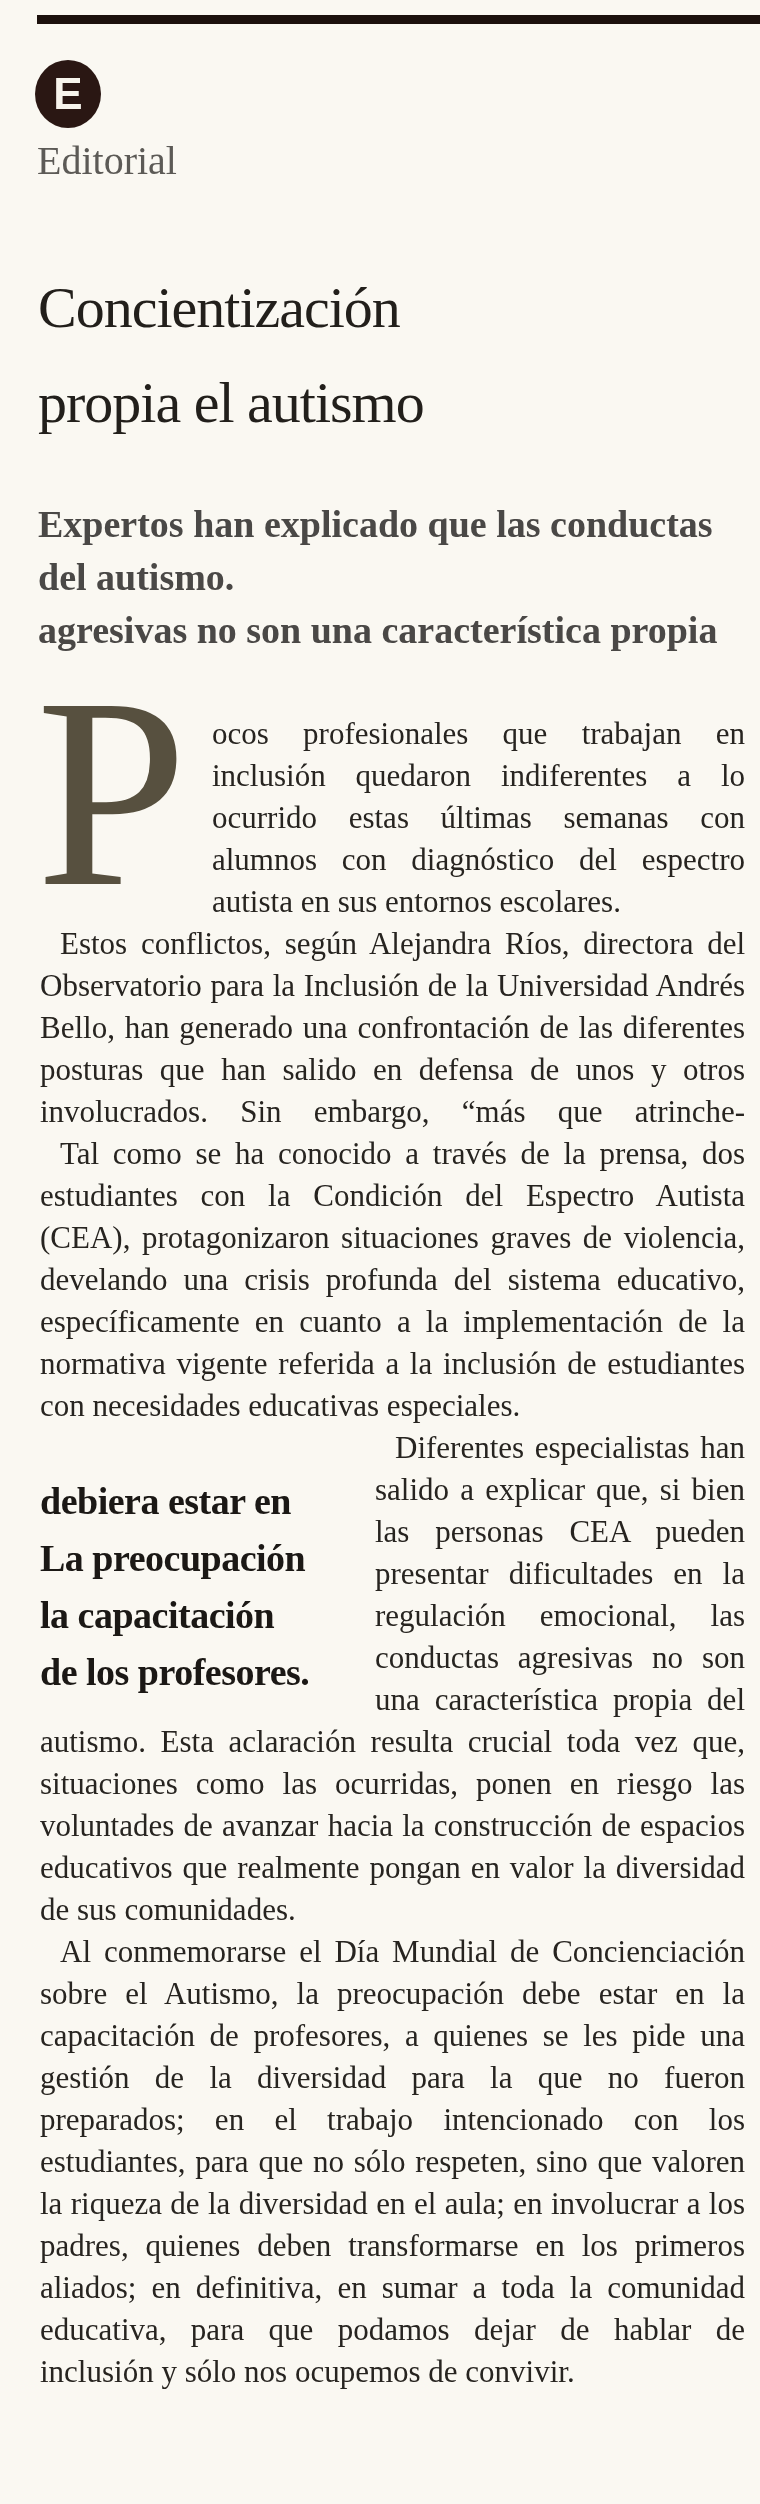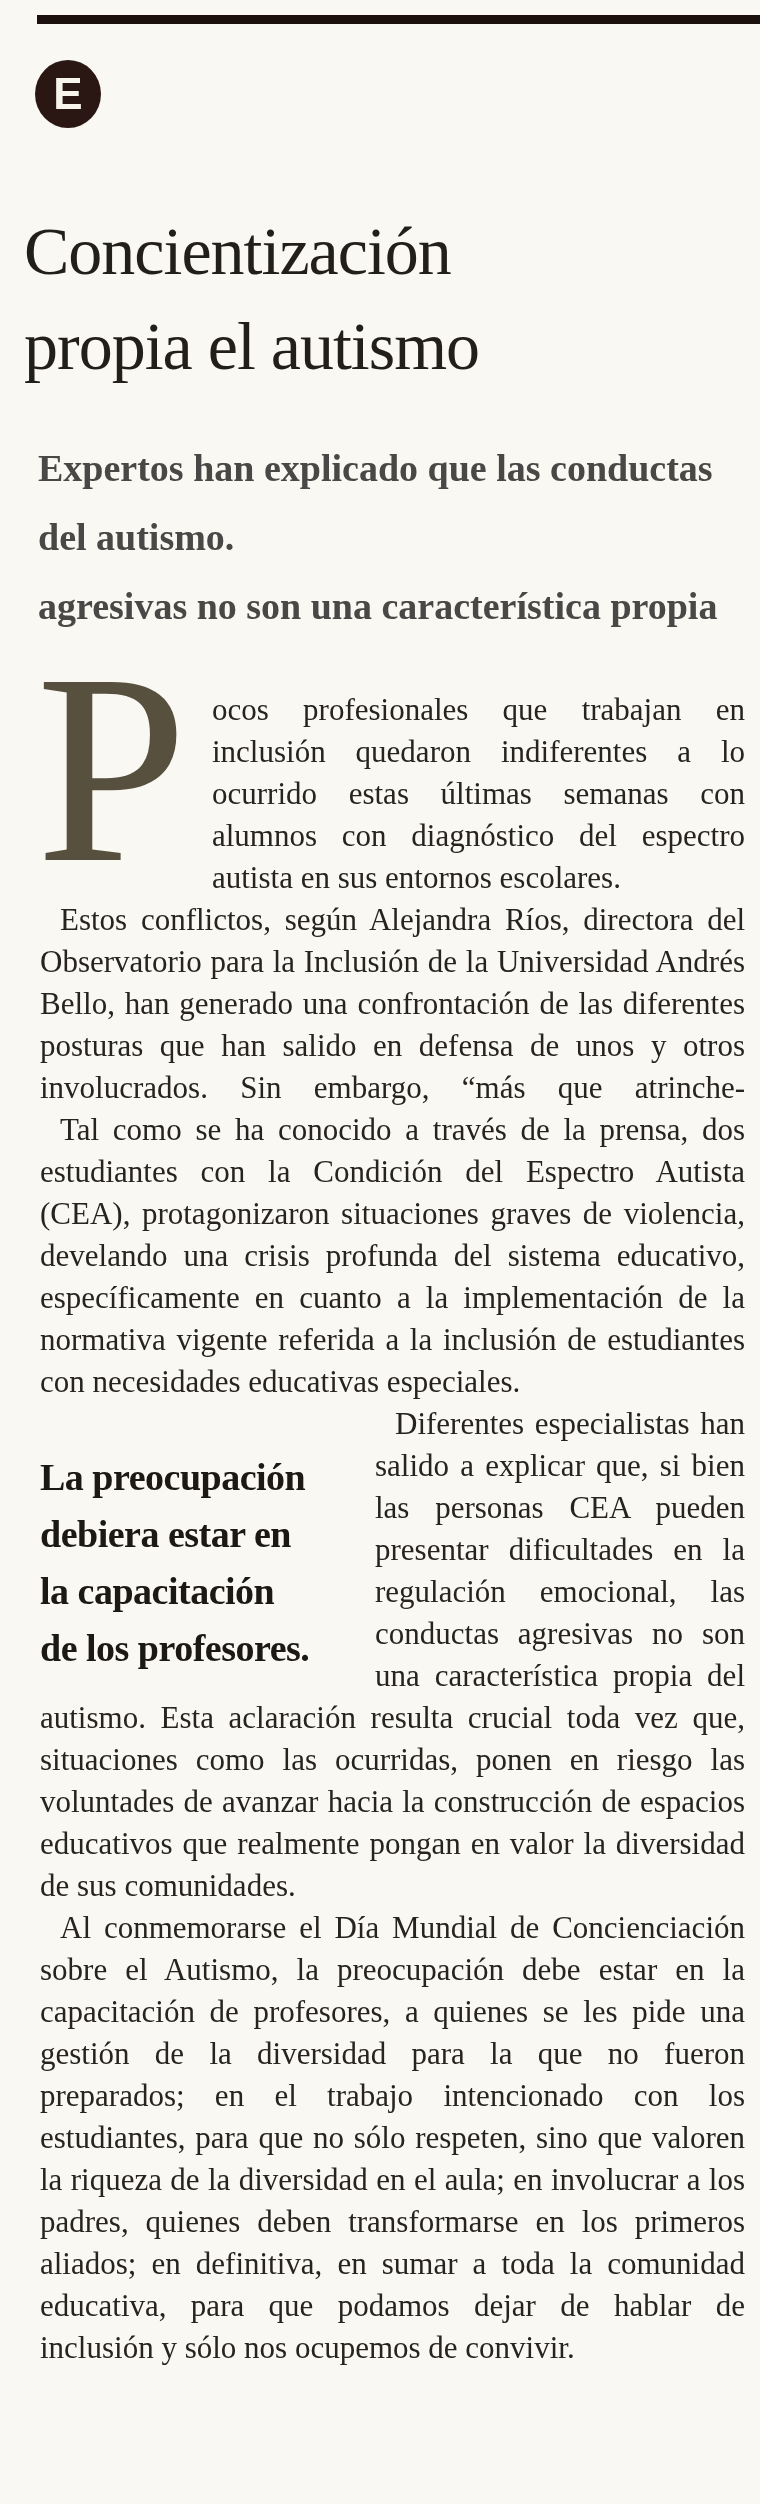--- a/index.html
+++ b/index.html
@@ -19,32 +19,32 @@
     font-family:"Liberation Sans","DejaVu Sans",sans-serif;
     font-weight:bold;font-size:44px;
     display:flex;align-items:center;justify-content:center;
   }
   .kicker-label{
     margin:10px 0 0 2px;
     font-size:40px;line-height:46px;color:#5c5a56;
   }
 
   .headline{
-    margin:76px 14px 0 24px;
-    font-size:68px;line-height:95px;font-weight:normal;
+    margin:76px 14px 0 38px;
+    font-size:58px;line-height:95px;font-weight:normal;
     letter-spacing:-1px;color:#221f1b;
   }
   .headline span{display:block;}
 
   .subhead{
     margin:48px 14px 0 38px;
     font-weight:bold;font-size:38px;line-height:53px;
     color:#4a4846;
   }
-  .subhead span{display:block;margin-top:16px;}
+  .subhead span{display:block;}
 
   .body-copy{
     margin:56px 0 0 0;
     padding:0 15px 0 40px;
     font-size:31px;line-height:42px;color:#272420;
     text-align:justify;
     hyphens:auto;-webkit-hyphens:auto;
   }
   .body-copy p{margin:0;}
   .para-indent{text-indent:20px;}
@@ -75,20 +75,21 @@
 <body>
 
 <div class="page">
 
   <div class="top-rule"></div>
 
   <div class="kicker">
     <div class="badge">
       <span>E</span>
     </div>
+    <div class="kicker-label">Editorial</div>
   </div>
 
   <h1 class="headline">
     <span>Concientización</span>
     <span>propia el autismo</span>
   </h1>
 
   <div class="subhead">
     <span>Expertos han explicado que las conductas</span>
     <span>del autismo.</span>
@@ -102,22 +103,22 @@
         <span>P</span>
       </span><span>ocos profesionales que trabajan en inclusión quedaron indiferentes a lo ocurrido estas últimas semanas con alumnos con diagnóstico del espectro autista en sus entornos escolares.</span>
     </p>
 
     <p class="para-indent force-justify-last">Estos conflictos, según Alejandra Ríos, directora del Observatorio para la Inclusión de la Universidad Andrés Bello, han generado una confrontación de las diferentes posturas que han salido en defensa de unos y otros involucrados. Sin embargo, “más que atrinche-</p>
 
     <p class="para-indent">Tal como se ha conocido a través de la prensa, dos estudiantes con la Condición del Espectro Autista (CEA), protagonizaron situaciones graves de violencia, develando una crisis profunda del sistema educativo, específicamente en cuanto a la implementación de la normativa vigente referida a la inclusión de estudiantes con necesidades educativas especiales.</p>
 
     <div class="qwrap">
       <blockquote class="pullquote">
+        <span>debiera estar en</span>
         <span>La preocupación</span>
-        <span>debiera estar en</span>
         <span>la capacitación</span>
         <span>de los profesores.</span>
       </blockquote>
 
 
       <p class="para-indent">Diferentes especialistas han salido a explicar que, si bien las personas CEA pueden presentar dificultades en la regulación emocional, las conductas agresivas no son una característica propia del autismo. Esta aclaración resulta crucial toda vez que, situaciones como las ocurridas, ponen en riesgo las voluntades de avanzar hacia la construcción de espacios educativos que realmente pongan en valor la diversidad de sus comunidades.</p>
     </div>
 
     <p class="para-indent">Al conmemorarse el Día Mundial de Concienciación sobre el Autismo, la preocupación debe estar en la capacitación de profesores, a quienes se les pide una gestión de la diversidad para la que no fueron preparados; en el trabajo intencionado con los estudiantes, para que no sólo respeten, sino que valoren la riqueza de la diversidad en el aula; en involucrar a los padres, quienes deben transformarse en los primeros aliados; en definitiva, en sumar a toda la comunidad educativa, para que podamos dejar de hablar de inclusión y sólo nos ocupemos de convivir.</p>
 

